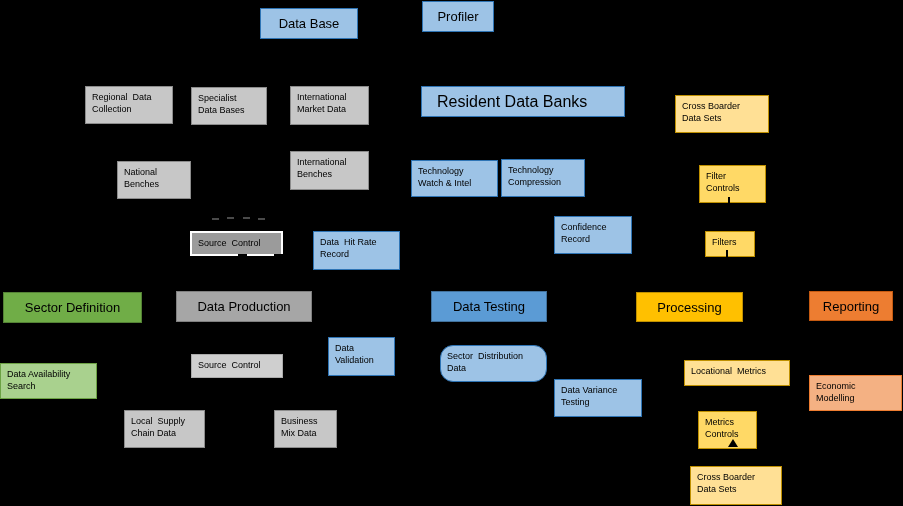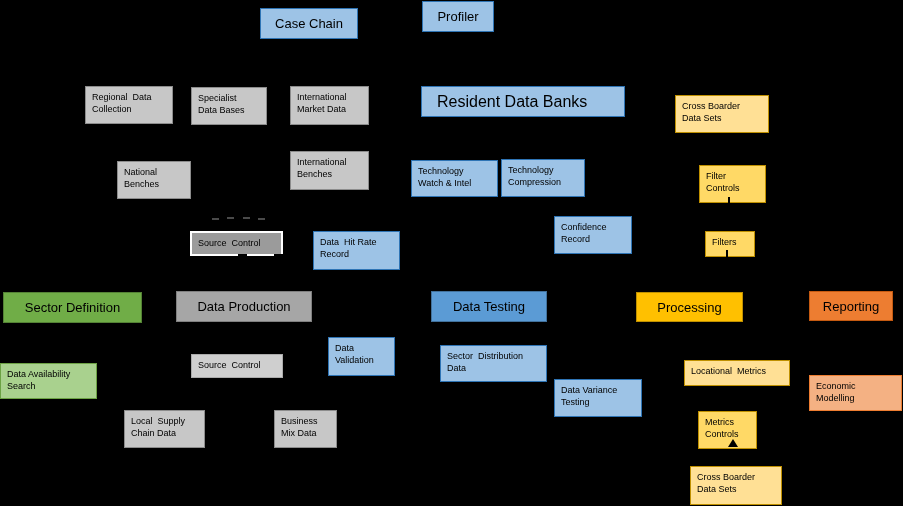--- a/index.html
+++ b/index.html
@@ -21,21 +21,21 @@
   .artifact{position:absolute;}
   .arrow-up{
     width:0;height:0;background:transparent !important;
     border-left:5px solid transparent;border-right:5px solid transparent;
   }
 </style>
 </head>
 <body>
 
 <div id="canvas" style="background: rgb(0, 0, 0); width: 903px; height: 506px;">
-    <div class="node title" style="left: 260px; top: 8px; width: 98px; height: 31px; background: rgb(157, 195, 230); border-color: rgb(46, 116, 181); color: rgb(0, 0, 0);"><span>Case Chain</span></div>
+    <div class="node title" style="left: 260px; top: 8px; width: 98px; height: 31px; background: rgb(157, 195, 230); border-color: rgb(46, 116, 181); color: rgb(0, 0, 0);"><span>Data Base</span></div>
     <div class="node title" style="left: 422px; top: 1px; width: 72px; height: 31px; background: rgb(157, 195, 230); border-color: rgb(46, 116, 181); color: rgb(0, 0, 0);"><span>Profiler</span></div>
     <div class="node" style="left: 85px; top: 86px; width: 88px; height: 38px; background: rgb(199, 199, 199); border-color: rgb(140, 140, 140); color: rgb(0, 0, 0);"><span>Regional  Data
 Collection</span></div>
     <div class="node" style="left: 191px; top: 87px; width: 76px; height: 38px; background: rgb(199, 199, 199); border-color: rgb(140, 140, 140); color: rgb(0, 0, 0);"><span>Specialist
 Data Bases</span></div>
     <div class="node" style="left: 290px; top: 86px; width: 79px; height: 39px; background: rgb(199, 199, 199); border-color: rgb(140, 140, 140); color: rgb(0, 0, 0);"><span>International
 Market Data</span></div>
     <div class="node title left" style="left: 421px; top: 86px; width: 204px; height: 31px; background: rgb(157, 195, 230); border-color: rgb(46, 116, 181); color: rgb(0, 0, 0);"><span>Resident Data Banks</span></div>
     <div class="node" style="left: 675px; top: 95px; width: 94px; height: 38px; background: rgb(255, 224, 149); border-color: rgb(191, 144, 0); color: rgb(0, 0, 0);"><span>Cross Boarder
 Data Sets</span></div>
@@ -55,21 +55,21 @@
     <div class="node" style="left: 313px; top: 231px; width: 87px; height: 39px; background: rgb(157, 195, 230); border-color: rgb(46, 116, 181); color: rgb(0, 0, 0);"><span>Data  Hit Rate
 Record</span></div>
     <div class="node" style="left: 705px; top: 231px; width: 50px; height: 26px; background: rgb(255, 217, 102); border-color: rgb(191, 144, 0); color: rgb(0, 0, 0);"><span>Filters</span></div>
     <div class="node title" style="left: 3px; top: 292px; width: 139px; height: 31px; background: rgb(112, 173, 71); border-color: rgb(84, 130, 53); color: rgb(0, 0, 0);"><span>Sector Definition</span></div>
     <div class="node title" style="left: 176px; top: 291px; width: 136px; height: 31px; background: rgb(166, 166, 166); border-color: rgb(128, 128, 128); color: rgb(0, 0, 0);"><span>Data Production</span></div>
     <div class="node title" style="left: 431px; top: 291px; width: 116px; height: 31px; background: rgb(91, 155, 213); border-color: rgb(65, 113, 156); color: rgb(0, 0, 0);"><span>Data Testing</span></div>
     <div class="node title" style="left: 636px; top: 292px; width: 107px; height: 30px; background: rgb(255, 192, 0); border-color: rgb(191, 144, 0); color: rgb(0, 0, 0);"><span>Processing</span></div>
     <div class="node title" style="left: 809px; top: 291px; width: 84px; height: 30px; background: rgb(237, 125, 49); border-color: rgb(197, 90, 17); color: rgb(0, 0, 0);"><span>Reporting</span></div>
     <div class="node" style="left: 328px; top: 337px; width: 67px; height: 39px; background: rgb(157, 195, 230); border-color: rgb(46, 116, 181); color: rgb(0, 0, 0);"><span>Data
 Validation</span></div>
-    <div class="node" style="left: 440px; top: 345px; width: 107px; height: 37px; background: rgb(157, 195, 230); border-color: rgb(46, 116, 181); color: rgb(0, 0, 0);"><span>Sector  Distribution
+    <div class="node" style="left: 440px; top: 345px; width: 107px; height: 37px; background: rgb(157, 195, 230); border-color: rgb(46, 116, 181); color: rgb(0, 0, 0); border-radius: 13px;"><span>Sector  Distribution
 Data</span></div>
     <div class="node" style="left: 191px; top: 354px; width: 92px; height: 24px; background: rgb(207, 207, 207); border-color: rgb(171, 171, 171); color: rgb(0, 0, 0);"><span>Source  Control</span></div>
     <div class="node" style="left: 684px; top: 360px; width: 106px; height: 26px; background: rgb(255, 224, 149); border-color: rgb(191, 144, 0); color: rgb(0, 0, 0);"><span>Locational  Metrics</span></div>
     <div class="node" style="left: 0px; top: 363px; width: 97px; height: 36px; background: rgb(169, 209, 142); border-color: rgb(108, 162, 68); color: rgb(0, 0, 0);"><span>Data Availability
 Search</span></div>
     <div class="node" style="left: 809px; top: 375px; width: 93px; height: 36px; background: rgb(244, 177, 131); border-color: rgb(237, 125, 49); color: rgb(0, 0, 0);"><span>Economic
 Modelling</span></div>
     <div class="node" style="left: 554px; top: 379px; width: 88px; height: 38px; background: rgb(157, 195, 230); border-color: rgb(46, 116, 181); color: rgb(0, 0, 0);"><span>Data Variance
 Testing</span></div>
     <div class="node" style="left: 124px; top: 410px; width: 81px; height: 38px; background: rgb(199, 199, 199); border-color: rgb(140, 140, 140); color: rgb(0, 0, 0);"><span>Local  Supply

